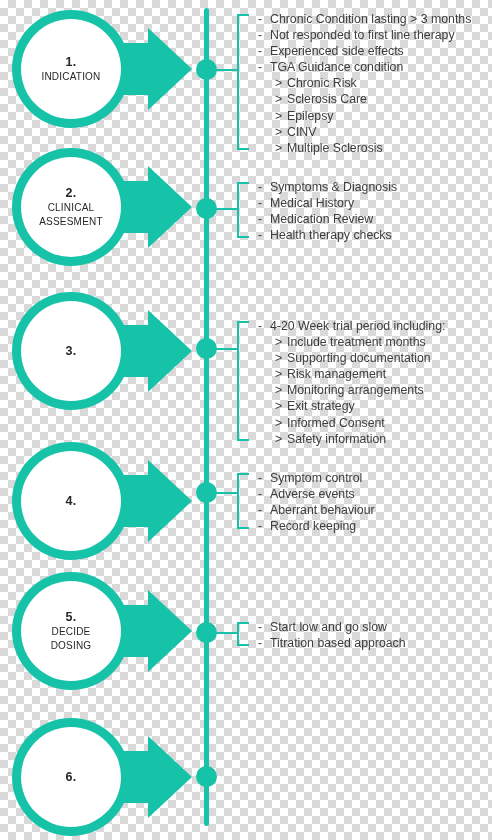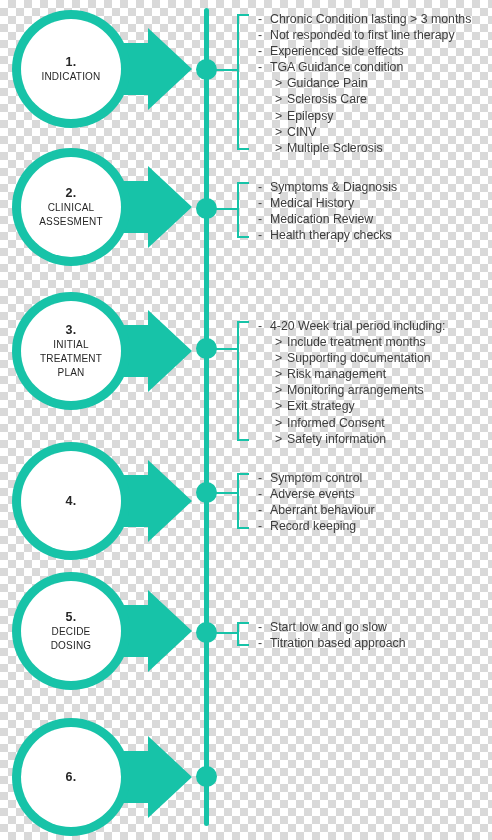--- a/index.html
+++ b/index.html
@@ -169,21 +169,21 @@
       </div>
     </div>
     <div class="node-dot" style="top: 59px;"></div>
     <div class="connector" style="top: 69px;"></div>
     <div class="bracket" style="top: 14px; height: 136px;"></div>
     <div class="text-group" style="top: 11px;">
       <div class="line"><span class="marker">-</span><span>Chronic Condition lasting &gt; 3 months</span></div>
       <div class="line"><span class="marker">-</span><span>Not responded to first line therapy</span></div>
       <div class="line"><span class="marker">-</span><span>Experienced side effects</span></div>
       <div class="line"><span class="marker">-</span><span>TGA Guidance condition</span></div>
-      <div class="line sub"><span class="marker">&gt;</span><span>Guidance Pain</span></div>
+      <div class="line sub"><span class="marker">&gt;</span><span>Chronic Risk</span></div>
       <div class="line sub"><span class="marker">&gt;</span><span>Sclerosis Care</span></div>
       <div class="line sub"><span class="marker">&gt;</span><span>Epilepsy</span></div>
       <div class="line sub"><span class="marker">&gt;</span><span>CINV</span></div>
       <div class="line sub"><span class="marker">&gt;</span><span>Multiple Sclerosis</span></div>
     </div>
     <div class="step" style="top: 148px;">
       <div class="arrow-wrap">
         <div class="arrow-body"></div>
         <div class="arrow-head"></div>
         <div class="circle-outer">
@@ -204,23 +204,20 @@
       <div class="line"><span class="marker">-</span><span>Medication Review</span></div>
       <div class="line"><span class="marker">-</span><span>Health therapy checks</span></div>
     </div>
     <div class="step" style="top: 292px;">
       <div class="arrow-wrap">
         <div class="arrow-body"></div>
         <div class="arrow-head"></div>
         <div class="circle-outer">
           <div class="circle-inner">
             <div class="circle-num">3.</div>
-            <div class="circle-label">INITIAL
-TREATMENT
-PLAN</div>
           </div>
         </div>
       </div>
     </div>
     <div class="node-dot" style="top: 338px;"></div>
     <div class="connector" style="top: 348px;"></div>
     <div class="bracket" style="top: 321px; height: 120px;"></div>
     <div class="text-group" style="top: 318px;">
       <div class="line"><span class="marker">-</span><span>4-20 Week trial period including:</span></div>
       <div class="line sub"><span class="marker">&gt;</span><span>Include treatment months</span></div>

